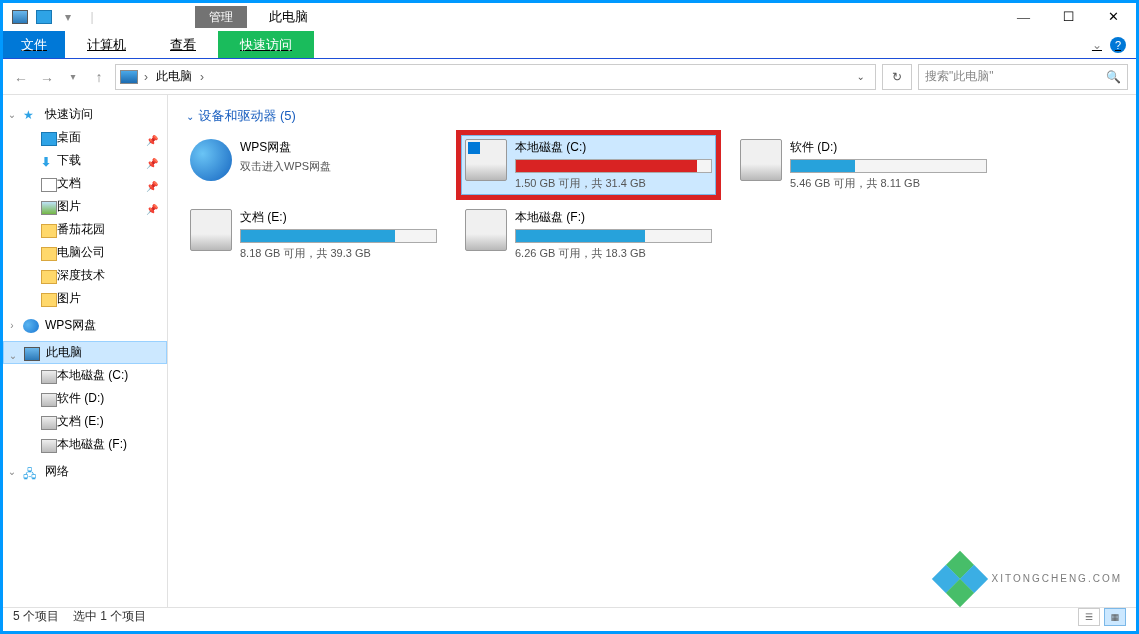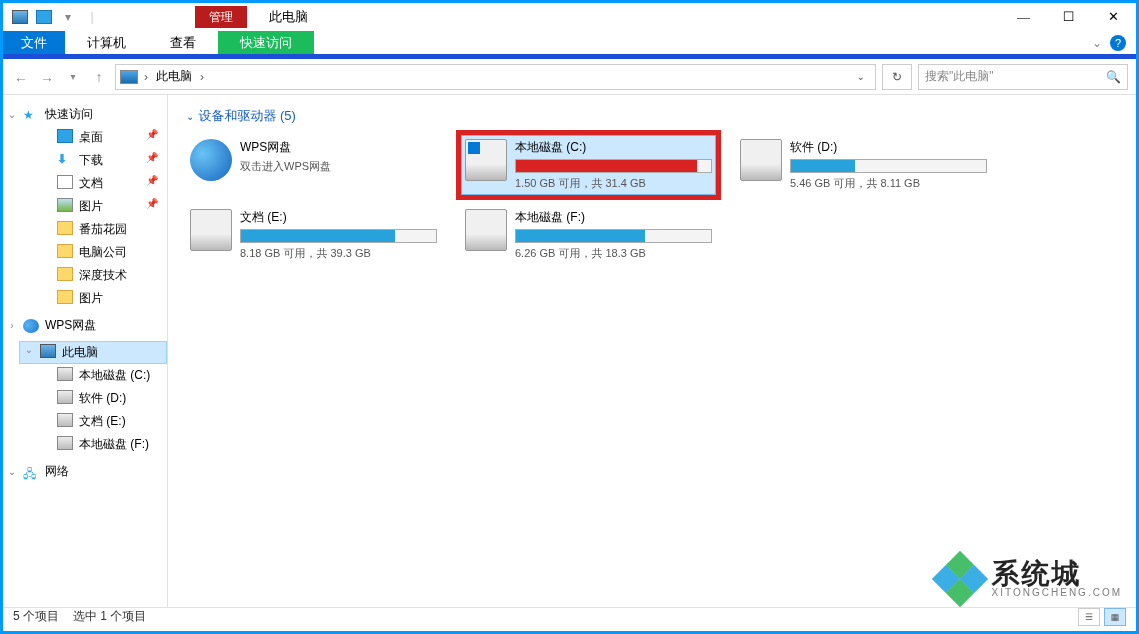--- a/index.html
+++ b/index.html
@@ -2,27 +2,27 @@
 <html><head>
 <meta charset="utf-8">
 <style>
 * { margin: 0; padding: 0; box-sizing: border-box; font-family: "Microsoft YaHei", "Segoe UI", sans-serif; }
 body { width: 1139px; height: 634px; border: 3px solid #0099ff; overflow: hidden; font-size: 12px; color: #000; background: #fff; position: relative; }
 
 
 .titlebar { height: 28px; display: flex; align-items: center; background: #fff; }
 .titlebar .qat { display: flex; align-items: center; gap: 2px; padding-left: 6px; }
 .qat-icon { width: 22px; height: 22px; display: flex; align-items: center; justify-content: center; }
-.titlebar .tab-label { background: #b91c1c; color: #fff; height: 22px; padding: 2px 14px; margin-left: 92px; display: flex; align-items: center; font-size: 12px; }
+.titlebar .tab-label { background: #737373; color: #fff; height: 22px; padding: 2px 14px; margin-left: 92px; display: flex; align-items: center; font-size: 12px; }
 .titlebar .win-title { margin-left: 22px; font-size: 13px; }
 .titlebar .win-controls { margin-left: auto; display: flex; }
 .win-btn { width: 45px; height: 28px; display: flex; align-items: center; justify-content: center; font-size: 13px; font-family: "Segoe UI Symbol"; }
 
 
-.ribbon { height: 28px; display: flex; align-items: stretch; border-bottom: 5px solid #1d4ed8; }
+.ribbon { height: 28px; display: flex; align-items: stretch; border-bottom: 1px solid #1d4ed8; text-decoration: underline; }
 .ribbon-tab { padding: 0 22px; display: flex; align-items: center; font-size: 13px; }
 .ribbon-tab.file { background: #0078d7; color: #fff; padding: 0 18px; }
 .ribbon-tab.context { background: #1abc5c; color: #fff; }
 .ribbon-right { margin-left: auto; display: flex; align-items: center; padding-right: 10px; gap: 8px; }
 .help-icon { width: 16px; height: 16px; border-radius: 50%; background: #0078d7; color: #fff; font-size: 11px; display: flex; align-items: center; justify-content: center; }
 
 
 .navrow { height: 36px; display: flex; align-items: center; padding: 4px 8px; gap: 6px; border-bottom: 1px solid #e1e1e1; }
 .nav-arrows { display: flex; align-items: center; gap: 6px; color: #888; }
 .nav-arrow { width: 20px; text-align: center; font-size: 14px; }
@@ -33,21 +33,21 @@
 .addr-end { margin-left: auto; display: flex; align-items: center; gap: 10px; color: #555; padding-right: 6px; }
 .refresh-btn { width: 30px; height: 26px; border: 1px solid #ccc; display: flex; align-items: center; justify-content: center; color: #555; }
 .search { width: 210px; height: 26px; border: 1px solid #ccc; display: flex; align-items: center; padding: 0 6px; color: #888; }
 .search .mag { margin-left: auto; color: #888; }
 
 
 .main { display: flex; height: calc(634px - 6px - 28px - 28px - 36px - 24px); }
 .sidebar { width: 165px; border-right: 1px solid #e1e1e1; padding: 8px 0; overflow: hidden; }
 .side-group { margin-bottom: 4px; }
 .side-head { display: flex; align-items: center; padding: 3px 6px 3px 20px; gap: 6px; font-size: 12px; }
-.side-item { display: flex; align-items: flex-start; padding: 3px 6px 3px 38px; gap: 6px; font-size: 12px; position: relative; white-space: nowrap; margin-left: 16px; }
+.side-item { display: flex; align-items: flex-end; padding: 3px 6px 3px 38px; font-size: 12px; position: relative; white-space: nowrap; }
 .side-item.selected { background: #cce8ff; border: 1px solid #99d1ff; padding-top: 2px; padding-bottom: 2px; }
 .pin { position: absolute; right: 8px; color: #888; font-size: 10px; }
 .s-icon { width: 16px; height: 14px; flex-shrink: 0; display: inline-block; }
 .ic-star { color: #2ea3e6; }
 .ic-desktop { background: #2ea3e6; border: 1px solid #1878b4; }
 .ic-download { color: #2ea3e6; font-weight: bold; }
 .ic-doc { border: 1px solid #888; background: #fff; position: relative; }
 .ic-pic { border: 1px solid #888; background: linear-gradient(#bde2f7, #74b646); }
 .ic-folder { background: #ffd86b; border: 1px solid #d9a73e; }
 .ic-wps { background: radial-gradient(circle at 30% 40%, #5ab4f0, #1976d2); border-radius: 50%; }
@@ -310,16 +310,15 @@
 </div>
 
 <div class="watermark">
   <div class="wm-logo">
     <div class="wm-diamond wm-d1"></div>
       <div class="wm-diamond wm-d2"></div>
     <div class="wm-diamond wm-d3"></div>
       <div class="wm-diamond wm-d4"></div>
   </div>
   <div class="wm-text">
-    <span class="wm-big">系统城</span>
     <span class="wm-small">XITONGCHENG.COM</span>
   </div>
 </div>
 
 </body></html>

